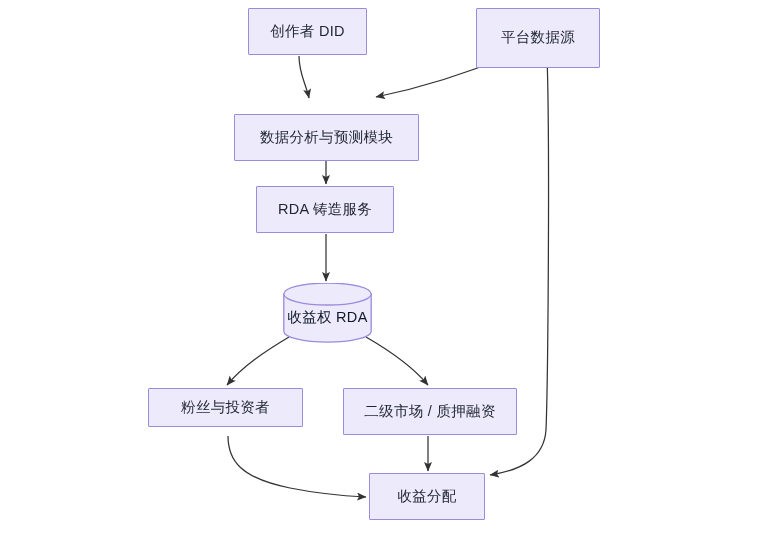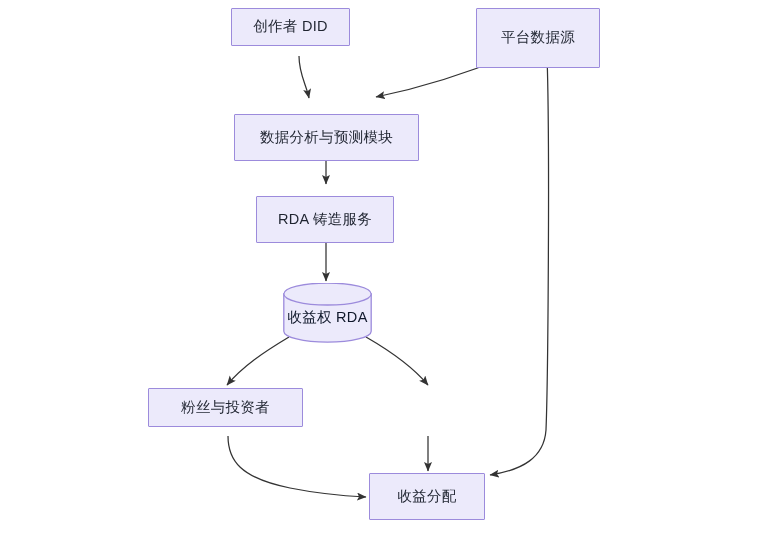--- a/index.html
+++ b/index.html
@@ -86,46 +86,49 @@
         <path d="M 326,148 L 326,184" stroke="#333333" marker-end="url(#arrowhead)"></path>
         <path d="M 326,234 L 326,281" stroke="#333333" marker-end="url(#arrowhead)"></path>
         <path d="M 289,337 C 264,352 243,366 227,385" stroke="#333333" marker-end="url(#arrowhead)"></path>
         <path d="M 366,337 C 392,352 412,366 428,385" stroke="#333333" marker-end="url(#arrowhead)"></path>
         <path d="M 228,436 C 228,460 240,478 290,488 C 320,494 346,496 366,497" stroke="#333333" marker-end="url(#arrowhead)"></path>
         <path d="M 428,436 L 428,471" stroke="#333333" marker-end="url(#arrowhead)"></path>
         <path d="M 547,56 C 550,140 548,380 546,430 C 544,458 522,470 490,475" stroke="#333333" marker-end="url(#arrowhead)"></path>
       </g>
   </svg>
 
-  <div class="node-box" style="left: 231px; top: 8px; width: 119px; height: 38px;">
+  <div class="node-box" style="left: 248px; top: 8px; width: 119px; height: 47px;">
     <span>创作者 DID</span>
   </div>
 
   <div class="node-box" style="left: 476px; top: 8px; width: 124px; height: 60px;">
     <span>平台数据源</span>
   </div>
 
   <div class="node-box" style="left: 234px; top: 100px; width: 185px; height: 47px; margin-top: 14px;">
     <span>数据分析与预测模块</span>
   </div>
 
-  <div class="node-box" style="left: 256px; top: 196px; width: 138px; height: 47px;">
+  <div class="node-box" style="left: 256px; top: 186px; width: 138px; height: 47px;">
     <span>RDA 铸造服务</span>
   </div>
 
   <div class="node-cylinder" style="left: 283px; top: 283px; width: 89px; height: 60px;">
     <svg class="cyl-svg" xmlns="http://www.w3.org/2000/svg" width="89" height="60" viewBox="0 0 89 60">
         <path d="M 0.8,11 L 0.8,48.2 A 43.7,11 0 0 0 88.2,48.2 L 88.2,11 Z" fill="#ECEAFB" stroke="#9C8BDC" stroke-width="1.3"></path>
         <ellipse cx="44.5" cy="11" rx="43.7" ry="11" fill="#ECEAFB" stroke="#9C8BDC" stroke-width="1.3"></ellipse>
       </svg>
     <span class="cyl-label">收益权 RDA</span>
   </div>
 
   <div class="node-box" style="left: 148px; top: 388px; width: 155px; height: 39px;">
     <span>粉丝与投资者</span>
   </div>
 
+  <div class="node-box" style="left: 343px; top: 388px; width: 174px; height: 47px;">
+    <span>二级市场 / 质押融资</span>
+  </div>
 
   <div class="node-box" style="left: 369px; top: 473px; width: 116px; height: 47px; justify-content: center;">
     <span>收益分配</span>
   </div>
 
 </div>
 
 </body></html>

